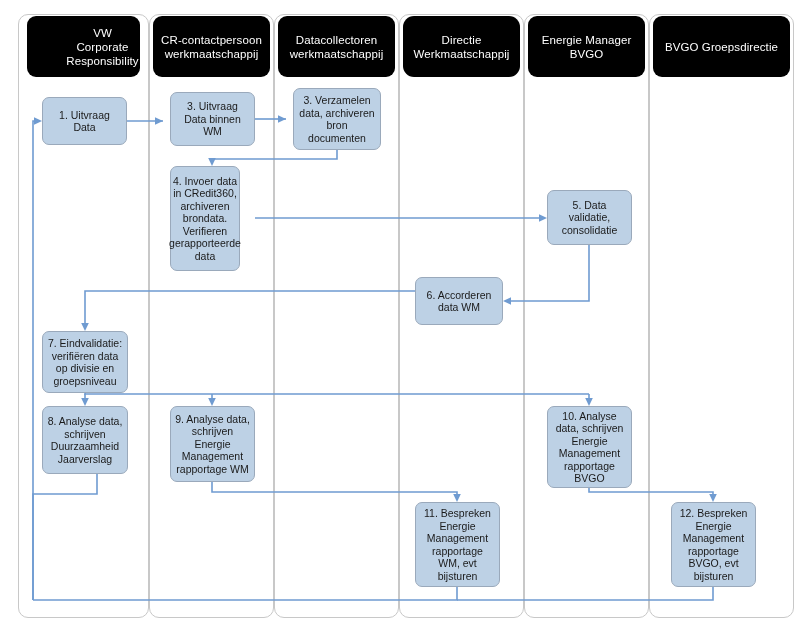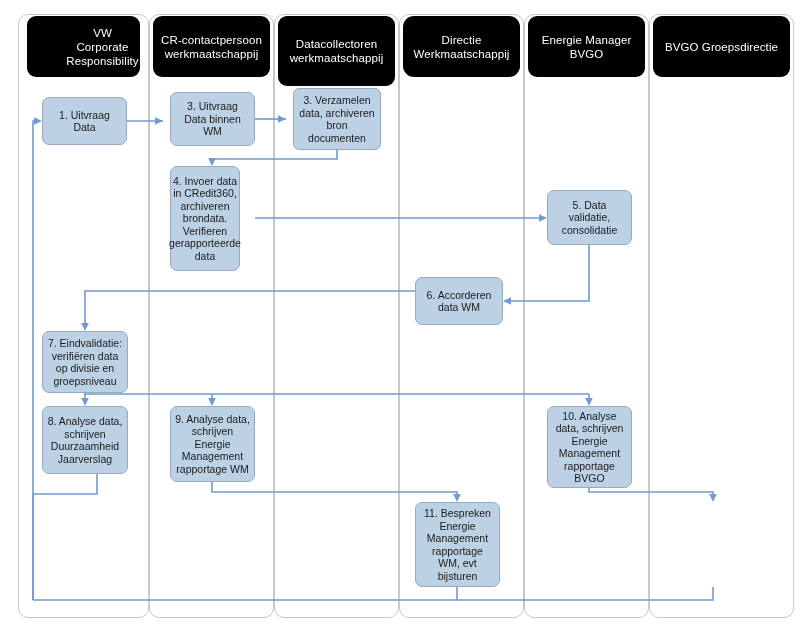--- a/index.html
+++ b/index.html
@@ -86,21 +86,21 @@
 
   <div class="lane" style="left:18px; top:14px; width:131px; height:604px;"></div>
   <div class="lane" style="left:149px; top:14px; width:125px; height:604px;"></div>
   <div class="lane" style="left:274px; top:14px; width:125px; height:604px;"></div>
   <div class="lane" style="left:399px; top:14px; width:125px; height:604px;"></div>
   <div class="lane" style="left:524px; top:14px; width:125px; height:604px;"></div>
   <div class="lane" style="left:649px; top:14px; width:145px; height:604px;"></div>
 
   <div class="lane-header" style="left:27px; top:16px; width:113px; height:61px;padding-left:44px;">VW Corporate Responsibility</div>
   <div class="lane-header" style="left:153px; top:16px; width:117px; height:61px;">CR-contactpersoon werkmaatschappij</div>
-  <div class="lane-header" style="left:278px; top:16px; width:117px; height:70px;">Datacollectoren werkmaatschappij</div>
+  <div class="lane-header" style="left:278px; top:16px; width:117px; height:61px;">Datacollectoren werkmaatschappij</div>
   <div class="lane-header" style="left:403px; top:16px; width:117px; height:61px;border-radius:11px;">Directie Werkmaatschappij</div>
   <div class="lane-header" style="left:528px; top:16px; width:117px; height:61px;">Energie Manager BVGO</div>
   <div class="lane-header" style="left:653px; top:16px; width:137px; height:61px;">BVGO Groepsdirectie</div>
 
   <svg id="connectors" viewBox="0 0 812 640" width="812" height="640">
 
     <path class="conn" d="M127,121 L163,121"></path>
     <polygon class="conn-head" points="163,121 155,117.2 155,124.8"></polygon>
 
     <path class="conn" d="M255,119 L286,119"></path>
@@ -142,32 +142,33 @@
     <path class="conn" d="M713,587 L713,600 L457,600"></path>
 
     <path class="conn" d="M33,600 L33,121 L36,121"></path>
     <polygon class="conn-head" points="42,121 34,117.2 34,124.8"></polygon>
   </svg>
 
   <div class="node" style="left:42px;  top:97px;  width:85px;  height:48px;">1. Uitvraag Data</div>
 
   <div class="node" style="left:170px; top:92px;  width:85px;  height:54px;">3. Uitvraag Data binnen WM</div>
 
-  <div class="node" style="left:293px; top:88px;  width:88px;  height:62px;border-radius:6px;">3. Verzamelen data, archiveren bron documenten</div>
+  <div class="node" style="left:293px; top:88px;  width:88px;  height:62px;">3. Verzamelen data, archiveren bron documenten</div>
 
   <div class="node" style="left:170px; top:166px; width:70px;  height:105px;">4. Invoer data in CRedit360, archiveren brondata. Verifieren gerapporteerde data</div>
 
   <div class="node" style="left:547px; top:190px; width:85px;  height:55px;">5. Data validatie, consolidatie</div>
 
   <div class="node" style="left:415px; top:277px; width:88px;  height:48px;">6. Accorderen data WM</div>
 
   <div class="node" style="left:42px;  top:331px; width:86px;  height:62px;">7. Eindvalidatie: verifiëren data op divisie en groepsniveau</div>
 
   <div class="node" style="left:42px;  top:406px; width:86px;  height:68px;">8. Analyse data, schrijven Duurzaamheid Jaarverslag</div>
 
   <div class="node" style="left:170px; top:406px; width:85px;  height:76px;">9. Analyse data, schrijven Energie Management rapportage WM</div>
 
   <div class="node" style="left:547px; top:406px; width:85px;  height:82px;">10. Analyse data, schrijven Energie Management rapportage BVGO</div>
 
   <div class="node" style="left:415px; top:502px; width:85px;  height:85px;">11. Bespreken Energie Management rapportage WM, evt bijsturen</div>
 
+  <div class="node" style="left:671px; top:502px; width:85px;  height:85px;">12. Bespreken Energie Management rapportage BVGO, evt bijsturen</div>
 
 </div>
 
 </body></html>

